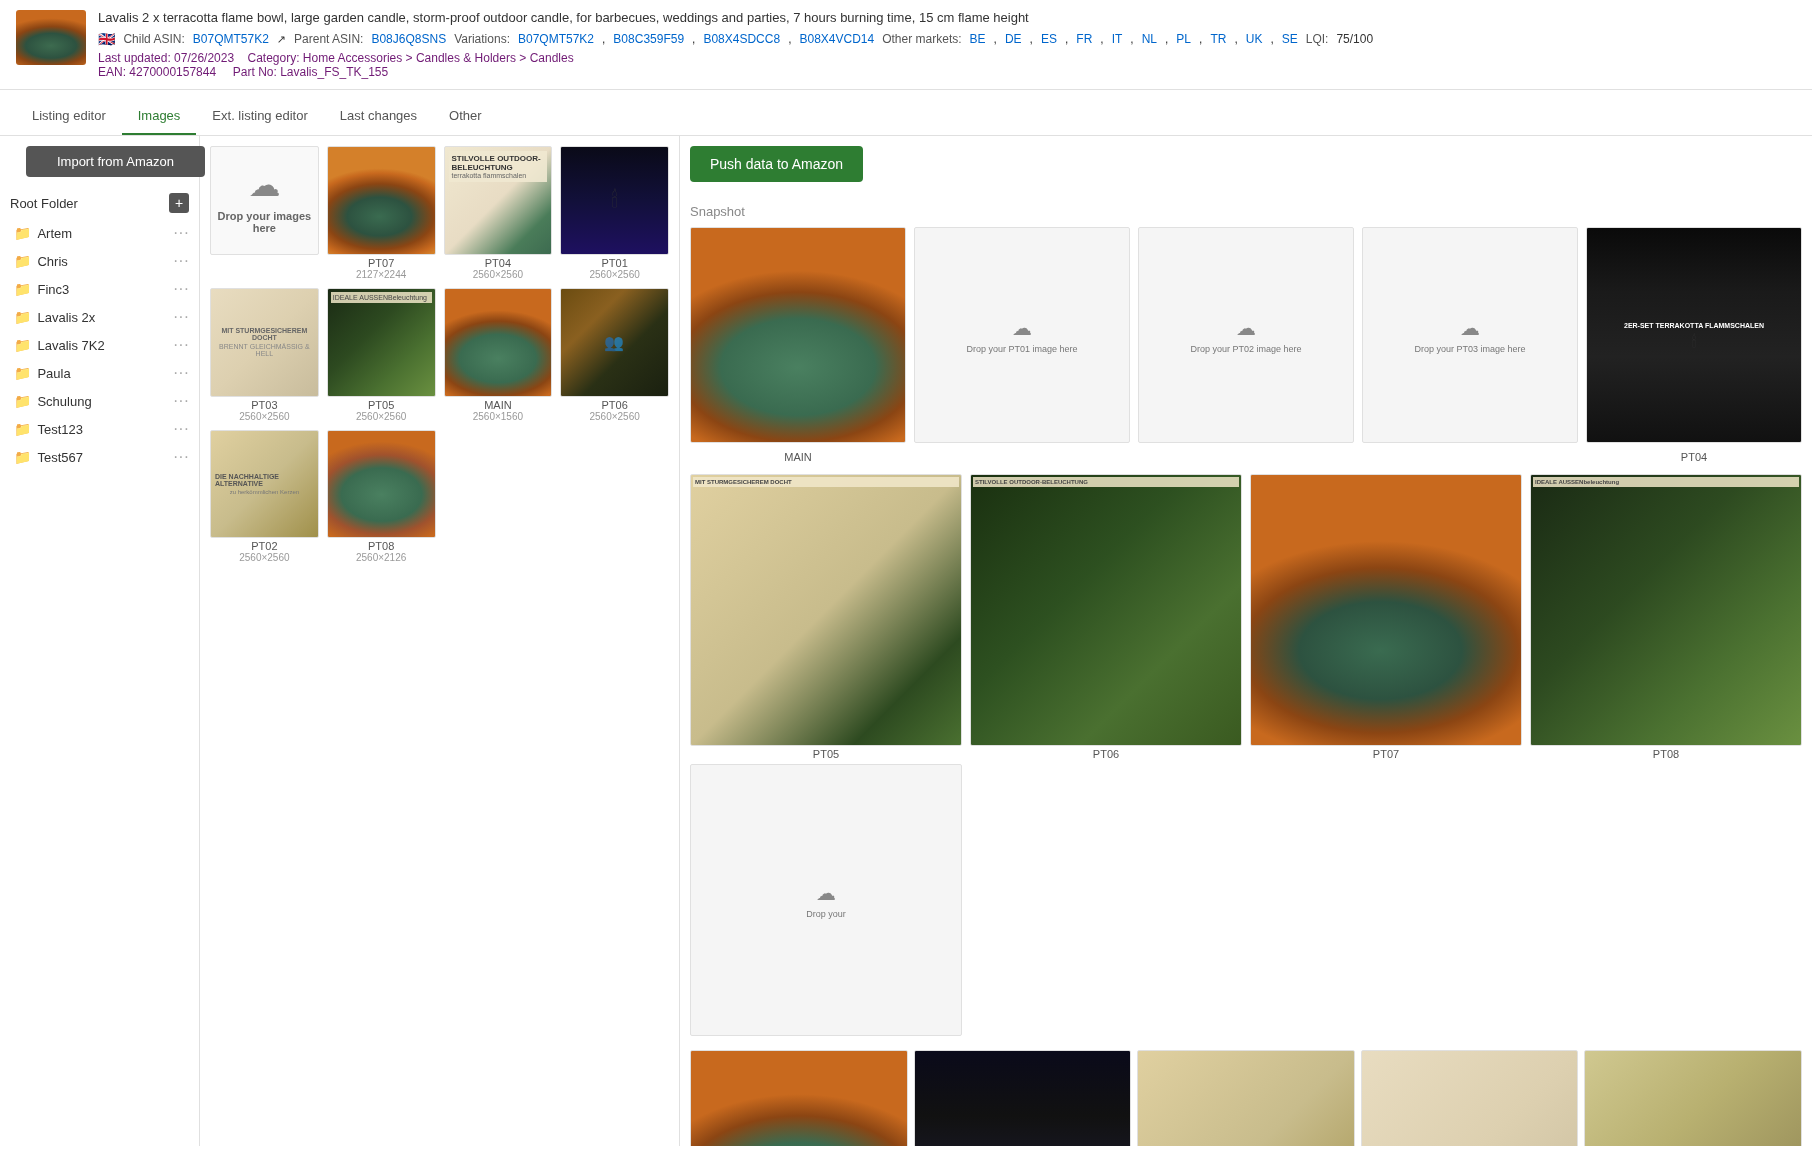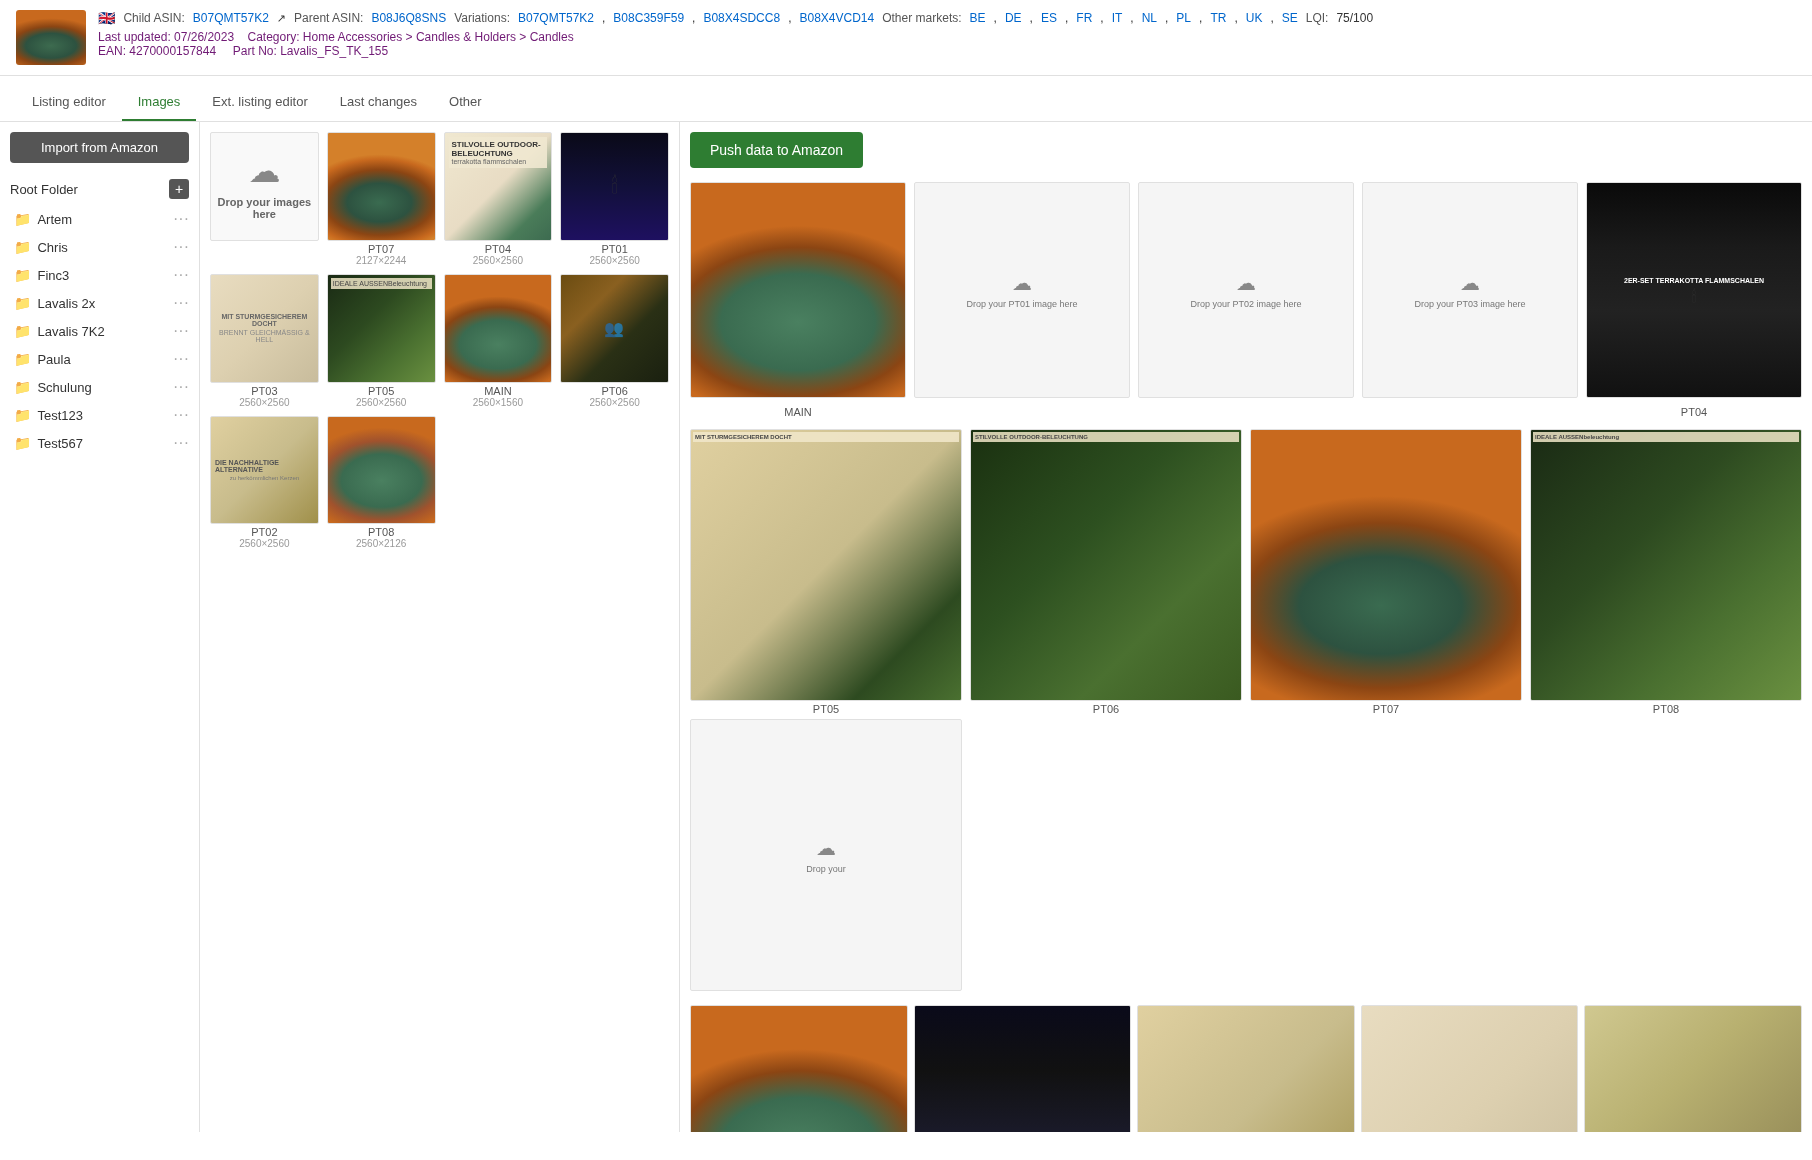--- a/index.html
+++ b/index.html
@@ -18,21 +18,21 @@
     
     .tabs { display: flex; gap: 0; padding: 0 16px; border-bottom: 1px solid #e0e0e0; margin-top: 8px; }
     .tab { padding: 10px 16px; cursor: pointer; font-size: 13px; color: #555; border-bottom: 2px solid transparent; }
     .tab.active { color: #2e7d32; border-bottom: 2px solid #2e7d32; font-weight: 500; }
     
     
     .main-layout { display: flex; height: calc(100vh - 150px); }
     
     
     .sidebar { width: 200px; border-right: 1px solid #e0e0e0; flex-shrink: 0; padding: 10px 0; }
-    .import-btn { margin: 0 10px 10px 10px; background: #555; color: #fff; border: none; padding: 8px 14px; border-radius: 4px; cursor: pointer; font-size: 13px; width: calc(100% - 20px); }
+    .import-btn { margin: 0 10px 10px 26px; background: #555; color: #fff; border: none; padding: 8px 14px; border-radius: 4px; cursor: pointer; font-size: 13px; width: calc(100% - 20px); }
     .root-folder-header { display: flex; align-items: center; justify-content: space-between; padding: 6px 10px; font-size: 13px; font-weight: 500; }
     .add-folder-btn { background: #555; color: #fff; border: none; width: 20px; height: 20px; border-radius: 3px; cursor: pointer; font-size: 14px; display: flex; align-items: center; justify-content: center; }
     .folder-item { display: flex; align-items: center; justify-content: space-between; padding: 5px 10px 5px 14px; cursor: pointer; }
     .folder-left { display: flex; align-items: center; gap: 6px; }
     .folder-icon { font-size: 14px; }
     .folder-name { font-size: 13px; }
     .folder-menu { color: #aaa; font-size: 16px; cursor: pointer; }
     
     
     .content-area { flex: 1; display: flex; overflow: hidden; }
@@ -70,20 +70,21 @@
     }
   </style>
 </head>
 <body>
 
 <div class="header">
   <div style="display:flex; align-items:flex-start; gap:12px;">
 
     <div style="width:70px; height:55px; background: radial-gradient(ellipse 80% 50% at 50% 65%, #3d6b4f 0%, #2d5240 45%, #8B4513 70%, #c8691e 100%); border-radius:3px; flex-shrink:0;"></div>
     <div style="flex:1;">
+      <div class="header-title">Lavalis 2 x terracotta flame bowl, large garden candle, storm-proof outdoor candle, for barbecues, weddings and parties, 7 hours burning time, 15 cm flame height</div>
       <div class="header-meta">
         <span class="flag">🇬🇧</span>
         <span class="label">Child ASIN:</span>
         <a class="link" href="#">B07QMT57K2</a>
         <span style="font-size:11px;">↗</span>
         <span class="label">Parent ASIN:</span>
         <a class="link" href="#">B08J6Q8SNS</a>
         <span class="label">Variations:</span>
         <a class="link" href="#">B07QMT57K2</a>
         <span>,</span>
@@ -309,20 +310,21 @@
       </div>
     </div>
 
     <div class="right-panel">
       
       
       <button class="push-btn">Push data to Amazon</button>
       
       
       <div>
+        <div class="section-title">Snapshot</div>
 
         <div style="display:grid; grid-template-columns: repeat(5, 1fr); gap:8px; margin-bottom:6px;">
 
           <div class="snap-cell">
             <div class="snap-box" style="background: radial-gradient(ellipse 80% 50% at 50% 65%, #4a8060 0%, #3a6b50 45%, #8B4513 70%, #c8691e 90%);"></div>
           </div>
 
           <div class="snap-cell">
             <div class="snap-box" style="background:#f5f5f5; flex-direction:column; display:flex; align-items:center; justify-content:center; gap:4px;">
               <span style="font-size:20px; color:#888;">☁</span>

